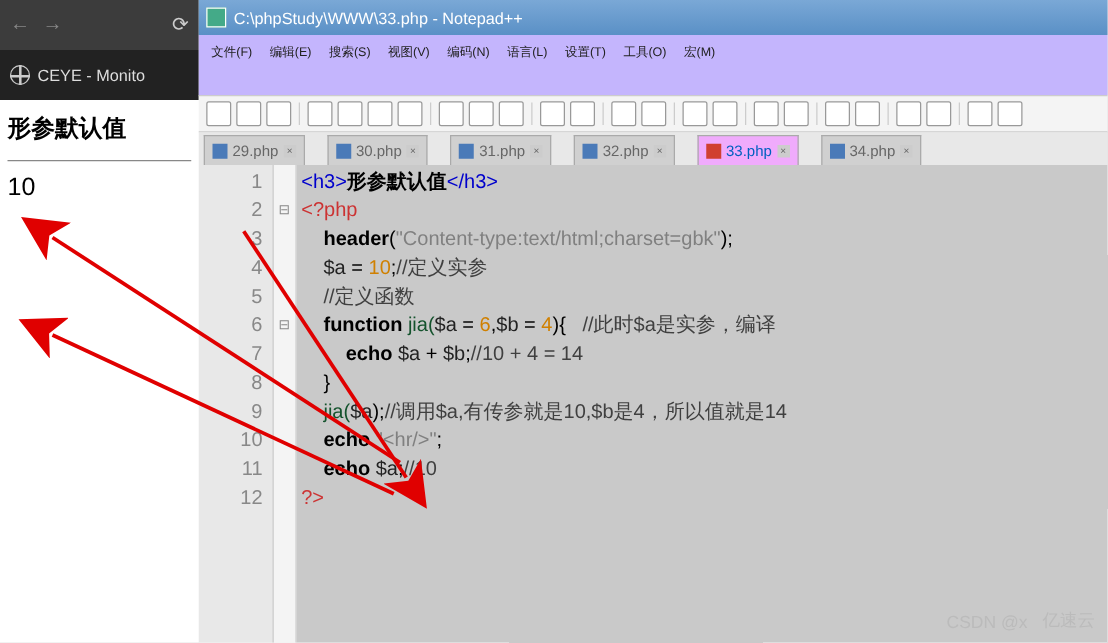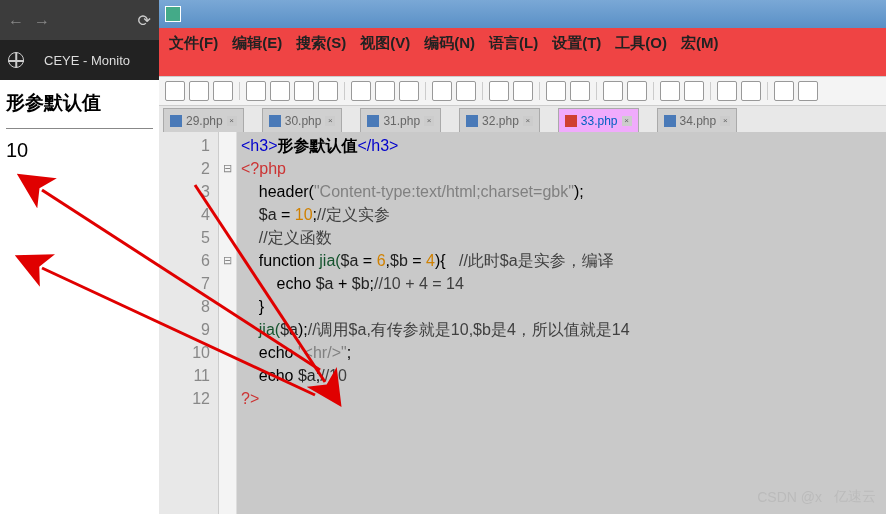--- a/index.html
+++ b/index.html
@@ -3,55 +3,55 @@
   <meta charset="utf-8">
   <style>
     * { margin: 0; padding: 0; box-sizing: border-box; font-family: "Microsoft YaHei", Arial, sans-serif; }
     body { width: 886px; height: 514px; background: #fff; position: relative; overflow: hidden; }
     
     
     .browser { width: 159px; height: 514px; float: left; background: #fff; position: relative; }
     .browser-nav { height: 40px; background: #3c3c3c; display: flex; align-items: center; padding: 0 8px; gap: 10px; }
     .nav-arrow { color: #888; font-size: 16px; }
     .nav-refresh { color: #ccc; font-size: 16px; margin-left: auto; }
-    .browser-url { height: 40px; background: #222; display: flex; align-items: center; padding: 0 8px; gap: 20px; color: #ddd; font-size: 13px; }
+    .browser-url { height: 40px; background: #222; display: flex; align-items: center; padding: 0 8px; gap: 6px; color: #ddd; font-size: 13px; }
     .globe-icon { width: 16px; height: 16px; border: 1.5px solid #ccc; border-radius: 50%; position: relative; display: inline-block; }
     .globe-icon::before { content: ''; position: absolute; left: 50%; top: -1px; bottom: -1px; width: 1.5px; background: #ccc; transform: translateX(-50%); }
     .globe-icon::after { content: ''; position: absolute; top: 50%; left: -1px; right: -1px; height: 1.5px; background: #ccc; }
     .browser-content { padding: 10px 6px; }
     .browser-content h3 { font-size: 19px; margin-bottom: 12px; font-weight: bold; }
     .result-val { font-size: 20px; margin: 10px 0; }
     .browser-content hr { border: none; border-top: 1px solid #888; margin: 6px 0; }
     
     
     .npp { margin-left: 159px; height: 514px; position: relative; }
     .npp-title { height: 28px; background: linear-gradient(#7aa8d6, #5a90c6); display: flex; align-items: center; padding: 0 6px; gap: 6px; color: #fff; font-size: 13px; }
     .npp-icon { width: 16px; height: 16px; background: #4a8; border: 1px solid #fff; }
-    .npp-menu { height: 48px; background: #ef4444; padding: 4px 10px; font-size: 15px; line-height: 22px; font-weight: bold; }
+    .npp-menu { height: 48px; background: #c4b5fd; padding: 4px 10px; font-size: 10px; line-height: 22px; }
     .menu-row { display: flex; gap: 14px; }
     .menu-item { color: #222; }
     .npp-toolbar { height: 30px; background: #f4f4f4; border-top: 1px solid #ccc; border-bottom: 1px solid #ccc; display: flex; align-items: center; padding: 0 6px; gap: 4px; white-space: nowrap; overflow: hidden; }
     .tb-icon { width: 20px; height: 20px; border: 1px solid #999; background: #fff; border-radius: 2px; flex-shrink: 0; }
     .tb-sep { width: 1px; height: 18px; background: #ccc; margin: 0 2px; }
     .npp-tabs { height: 26px; background: #e8e8e8; display: flex; align-items: flex-end; padding: 0 4px; gap: 18px; }
     .tab { height: 24px; background: #d0d0d0; border: 1px solid #aaa; border-bottom: none; padding: 0 6px; display: flex; align-items: center; gap: 4px; font-size: 12px; color: #666; }
     .tab.active { background: #f0abfc; color: #0060c0; }
     .tab-save { width: 12px; height: 12px; background: #4a7ab8; flex-shrink: 0; }
     .tab.active .tab-save { background: #d04030; }
     .tab-close { width: 10px; height: 10px; background: #ccc; font-size: 8px; text-align: center; line-height: 10px; color: #666; }
     
     
     .npp-editor { display: flex; height: calc(514px - 28px - 48px - 30px - 26px); background: #fff; font-family: "Consolas", "Courier New", monospace; font-size: 16px; }
     .gutter { width: 60px; background: #e8e8e8; border-right: 1px solid #ccc; text-align: right; padding-right: 8px; color: #888; line-height: 23px; padding-top: 2px; position: relative; }
     .fold-col { width: 18px; background: #f4f4f4; border-right: 1px solid #ddd; line-height: 23px; padding-top: 2px; text-align: center; color: #888; font-size: 11px; }
     .code { flex: 1; padding: 2px 4px; line-height: 23px; white-space: pre; background: #c9c9c9; }
     .tag { color: #0000cc; }
     .php-tag { color: #cc3333; }
     .func { color: #14532d; }
-    .kw2 { color: #000; font-weight: normal; }
+    .kw2 { color: #000; font-weight: bold; }
     .var { color: #222; }
     .num { color: #d08000; }
     .str { color: #808080; }
     .comment { color: #404040; }
     .plain { color: #000; }
     .txt { color: #000; font-weight: bold; }
     
     
     .arrows { position: absolute; left: 0; top: 0; width: 886px; height: 514px; pointer-events: none; z-index: 10; }
     
@@ -74,20 +74,21 @@
   <div class="browser-content">
     <h3>形参默认值</h3>
     <hr>
     <div class="result-val">10</div>
   </div>
 </div>
 
 <div class="npp">
   <div class="npp-title">
     <span class="npp-icon"></span>
+    <span>C:\phpStudy\WWW\33.php - Notepad++</span>
   </div>
   <div class="npp-menu">
     <div class="menu-row" id="menu-row1">
         <span class="menu-item">文件(F)</span>
         <span class="menu-item">编辑(E)</span>
         <span class="menu-item">搜索(S)</span>
         <span class="menu-item">视图(V)</span>
         <span class="menu-item">编码(N)</span>
         <span class="menu-item">语言(L)</span>
         <span class="menu-item">设置(T)</span>

